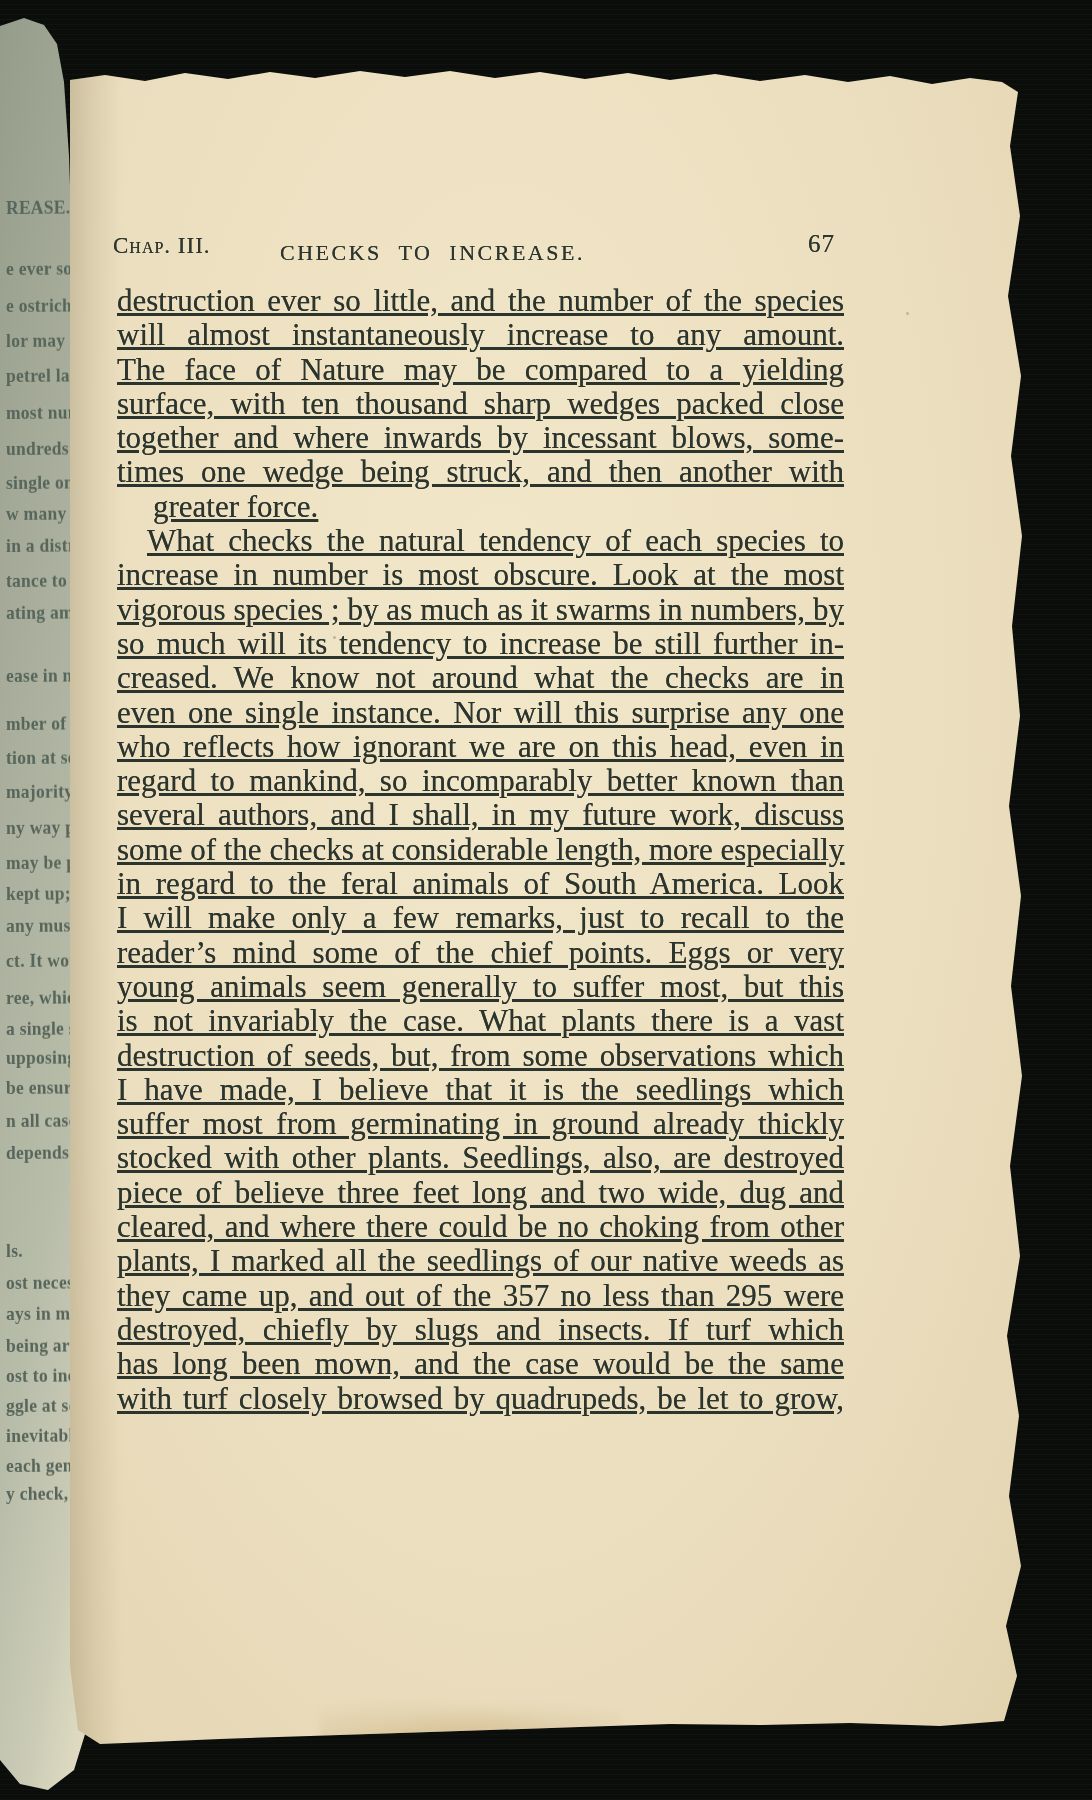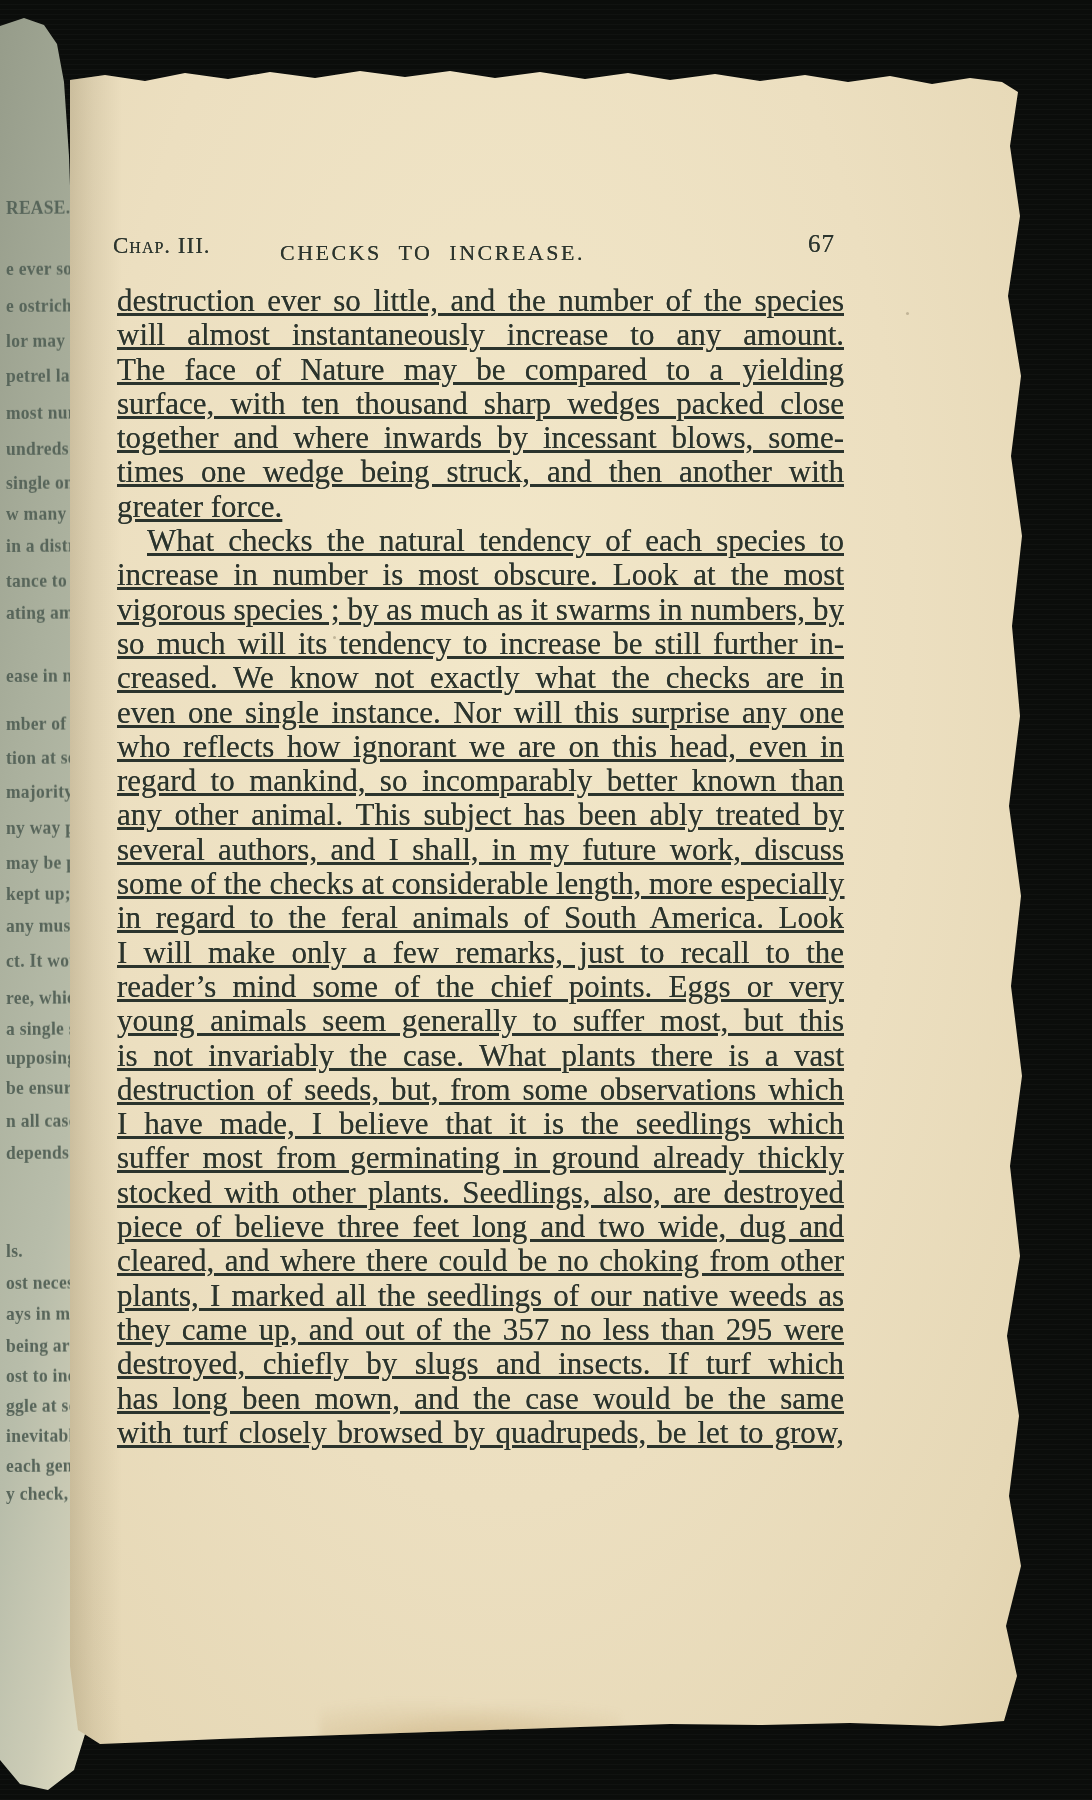--- a/index.html
+++ b/index.html
@@ -74,21 +74,21 @@
     position:absolute;left:47px;top:218px;width:727px;
     color:#2b342d;
     font-size:31px;line-height:34.3px;
     text-shadow:0 0 0.5px rgba(43,52,45,0.8);
     text-decoration:underline;
   }
   .bline{
     text-align:justify;text-align-last:justify;
     height:34.3px;white-space:nowrap;
   }
-  .bline.short{text-align-last:left;}
+  .bline.short{text-align-last:left;margin-left:36px;}
 </style>
 </head>
 <body>
 
 <div class="stage">
 
   <div class="prev-page">
       <div class="frag" style="top: 181px;">REASE.</div>
       <div class="frag" style="top: 242px;">e ever so larg</div>
       <div class="frag" style="top: 279px;">e ostrich a s</div>
@@ -145,25 +145,24 @@
         <div class="bline">will almost instantaneously increase to any amount.</div>
         <div class="bline">The face of Nature may be compared to a yielding</div>
         <div class="bline">surface, with ten thousand sharp wedges packed close</div>
         <div class="bline">together and where inwards by incessant blows, some-</div>
         <div class="bline">times one wedge being struck, and then another with</div>
         <div class="bline short">greater force.</div>
         <div class="bline" style="text-indent: 30px;">What checks the natural tendency of each species to</div>
         <div class="bline">increase in number is most obscure.  Look at the most</div>
         <div class="bline">vigorous species ; by as much as it swarms in numbers, by</div>
         <div class="bline">so much will its tendency to increase be still further in-</div>
-        <div class="bline">creased.  We know not exactly what the checks are in</div>
+        <div class="bline">creased.  We know not around what the checks are in</div>
         <div class="bline">even one single instance.  Nor will this surprise any one</div>
         <div class="bline">who reflects how ignorant we are on this head, even in</div>
         <div class="bline">regard to mankind, so incomparably better known than</div>
-        <div class="bline">any other animal.  This subject has been ably treated by</div>
         <div class="bline">several authors, and I shall, in my future work, discuss</div>
         <div class="bline">some of the checks at considerable length, more especially</div>
         <div class="bline">in regard to the feral animals of South America.  Look</div>
         <div class="bline">I will make only a few remarks, just to recall to the</div>
         <div class="bline">reader’s mind some of the chief points.  Eggs or very</div>
         <div class="bline">young animals seem generally to suffer most, but this</div>
         <div class="bline">is not invariably the case.  What plants there is a vast</div>
         <div class="bline">destruction of seeds, but, from some observations which</div>
         <div class="bline">I have made, I believe that it is the seedlings which</div>
         <div class="bline">suffer most from germinating in ground already thickly</div>

